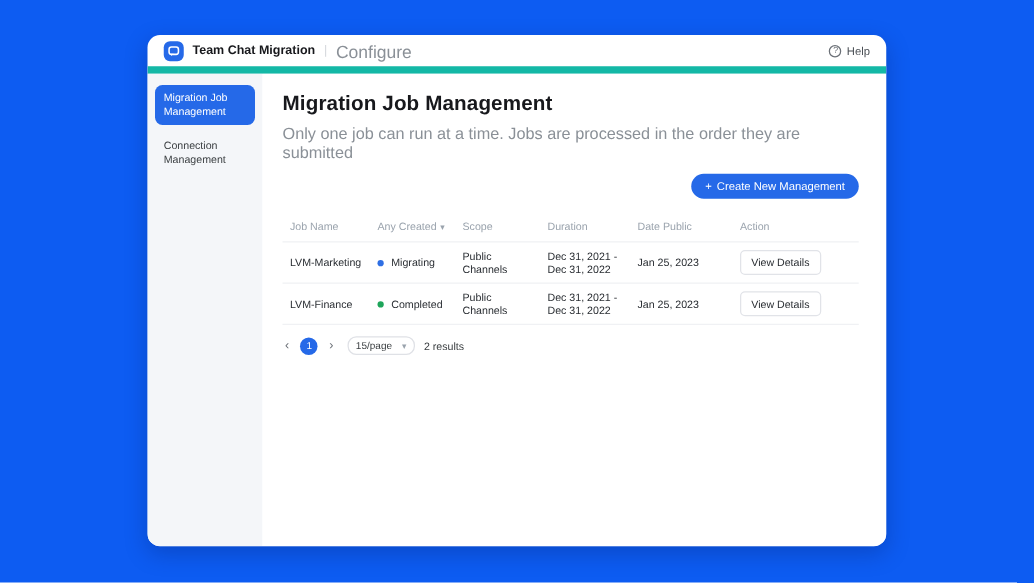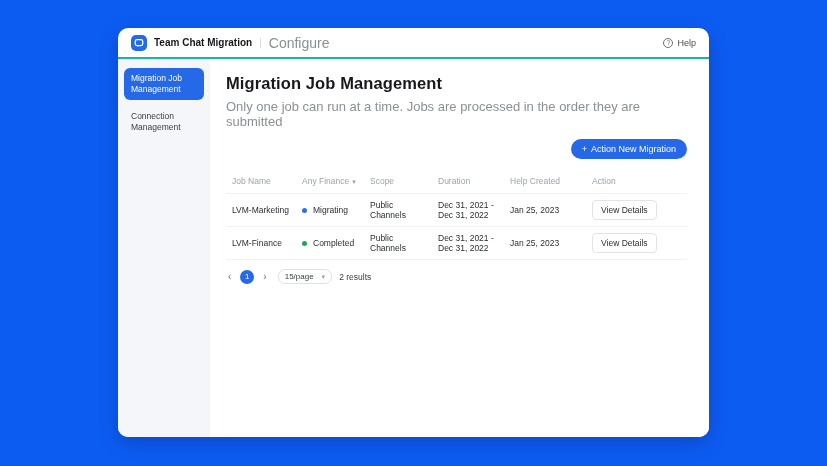--- a/index.html
+++ b/index.html
@@ -21,21 +21,21 @@
     flex-direction: column;
     box-shadow: 0 6px 18px rgba(0,20,80,.25);
   }
   
   .topbar {
     height: 31px;
     flex: 0 0 31px;
     display: flex;
     align-items: center;
     padding: 0 13px;
-    border-bottom: 2px solid #14b8a6;
+    border-bottom: 6px solid #14b8a6;
   }
   .logo {
     width: 16px; height: 16px;
     background: #2569e8;
     border-radius: 5px;
     display: flex; align-items: center; justify-content: center;
     margin-right: 7px;
   }
   .app-title { font-size: 10px; font-weight: bold; color: #17181c; }
   .topbar-sep { color: #d4d7dc; margin: 0 7px; font-size: 10px; }
@@ -170,33 +170,33 @@
       <div class="side-item">Connection Management</div>
     </div>
 
     <div class="main">
       <div class="page-title">Migration Job Management</div>
       <div class="page-subtitle">Only one job can run at a time. Jobs are processed in the order they are submitted</div>
 
       <div class="actions-row">
         <button class="create-btn">
           <span>+</span>
-          <span>Action New Migration</span>
+          <span>Create New Management</span>
         </button>
       </div>
 
       <div class="table">
         <div class="tr th-row">
           <div class="cell">Job Name</div>
           <div class="cell">
-            <span>Any Finance</span><span class="caret">▾</span>
+            <span>Any Created</span><span class="caret">▾</span>
           </div>
           <div class="cell">Scope</div>
           <div class="cell">Duration</div>
-          <div class="cell">Help Created</div>
+          <div class="cell">Date Public</div>
           <div class="cell">Action</div>
         </div>
 
         <div class="tr td-row">
           <div class="cell">LVM-Marketing</div>
           <div class="cell status-cell">
             <span class="dot" style="background-color: rgb(47, 111, 228);"></span>
             <span>Migrating</span>
           </div>
           <div class="cell">Public Channels</div>

